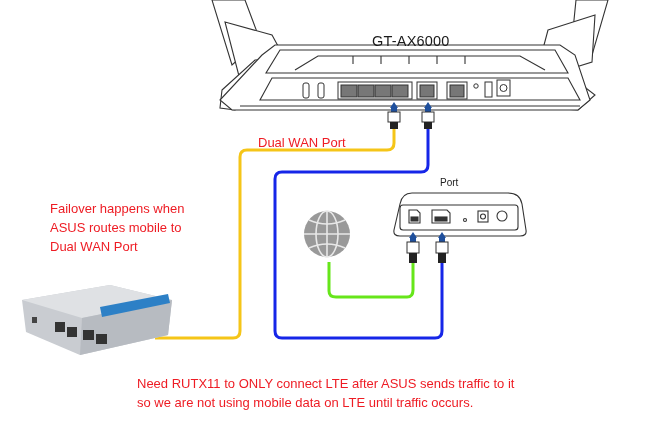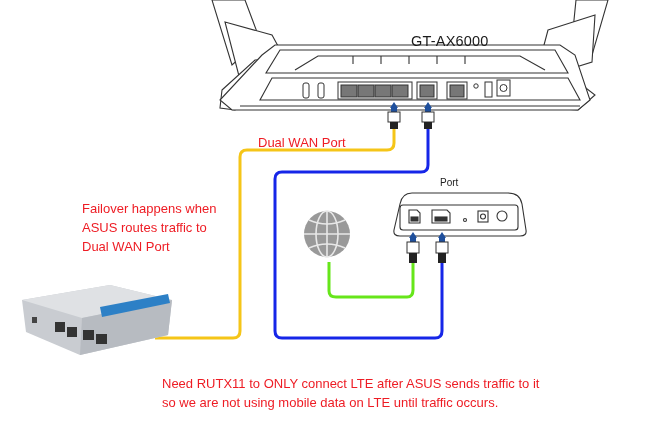--- a/index.html
+++ b/index.html
@@ -1,24 +1,24 @@
 <!DOCTYPE html>
 <html><head>
 <meta charset="utf-8">
 <style>
   html, body { margin:0; padding:0; background:#ffffff; }
   body { width:645px; height:426px; position:relative; overflow:hidden; font-family:"DejaVu Sans", sans-serif; }
   svg#diagram { position:absolute; left:0; top:0; }
   .lbl { position:absolute; white-space:nowrap; }
   .red { color:#ee1c24; font-family:"Liberation Sans", sans-serif; font-size:13px; line-height:19px; }
-  #router-title { left:372px; top:33px; font-size:14.5px; color:#1a1a1a; font-family:"Liberation Sans", sans-serif; letter-spacing:0.2px;margin-left:39px;}
+  #router-title { left:372px; top:33px; font-size:14.5px; color:#1a1a1a; font-family:"Liberation Sans", sans-serif; letter-spacing:0.2px;}
   #dual-wan-label { left:258px; top:133px; }
   #failover-note { left:50px; top:199px; }
   #modem-label { left:440px; top:177px; font-size:10px; color:#222; font-family:"Liberation Sans", sans-serif; }
-  #bottom-note { left:137px; top:374px;margin-left:25px; }
+  #bottom-note { left:137px; top:374px; }
   .note-line { display:block; }
 </style>
 </head>
 <body>
 
 <svg id="diagram" width="645" height="426" viewBox="0 0 645 426">
 
   <g fill="#fff" stroke="#333" stroke-width="1.1">
     <polygon points="212,0 245,0 260,40 232,65"></polygon>
     <polygon points="225,22 272,35 290,68 262,82 240,80"></polygon>
@@ -127,21 +127,21 @@
     <rect x="67" y="327" width="10" height="10" fill="#333"></rect>
     <rect x="83" y="330" width="11" height="10" fill="#333"></rect>
     <rect x="96" y="334" width="11" height="10" fill="#333"></rect>
     <rect x="32" y="317" width="5" height="6" fill="#444"></rect>
   </g>
 </svg>
 
 <div class="lbl" id="router-title">GT-AX6000</div>
 <div class="lbl red" id="dual-wan-label" style="color: rgb(238, 28, 36);">Dual WAN Port</div>
 <div class="lbl" id="modem-label">Port</div>
-<div class="lbl red" id="failover-note" style="color: rgb(238, 28, 36); margin-left: 32px;">
+<div class="lbl red" id="failover-note" style="color: rgb(238, 28, 36);">
   <span class="note-line">Failover happens when</span>
-  <span class="note-line">ASUS routes traffic to</span>
+  <span class="note-line">ASUS routes mobile to</span>
   <span class="note-line">Dual WAN Port</span>
 </div>
 <div class="lbl red" id="bottom-note" style="color: rgb(238, 28, 36);">
   <span class="note-line">Need RUTX11 to ONLY connect LTE after ASUS sends traffic to it</span>
   <span class="note-line">so we are not using mobile data on LTE until traffic occurs.</span>
 </div>
 
 </body></html>

